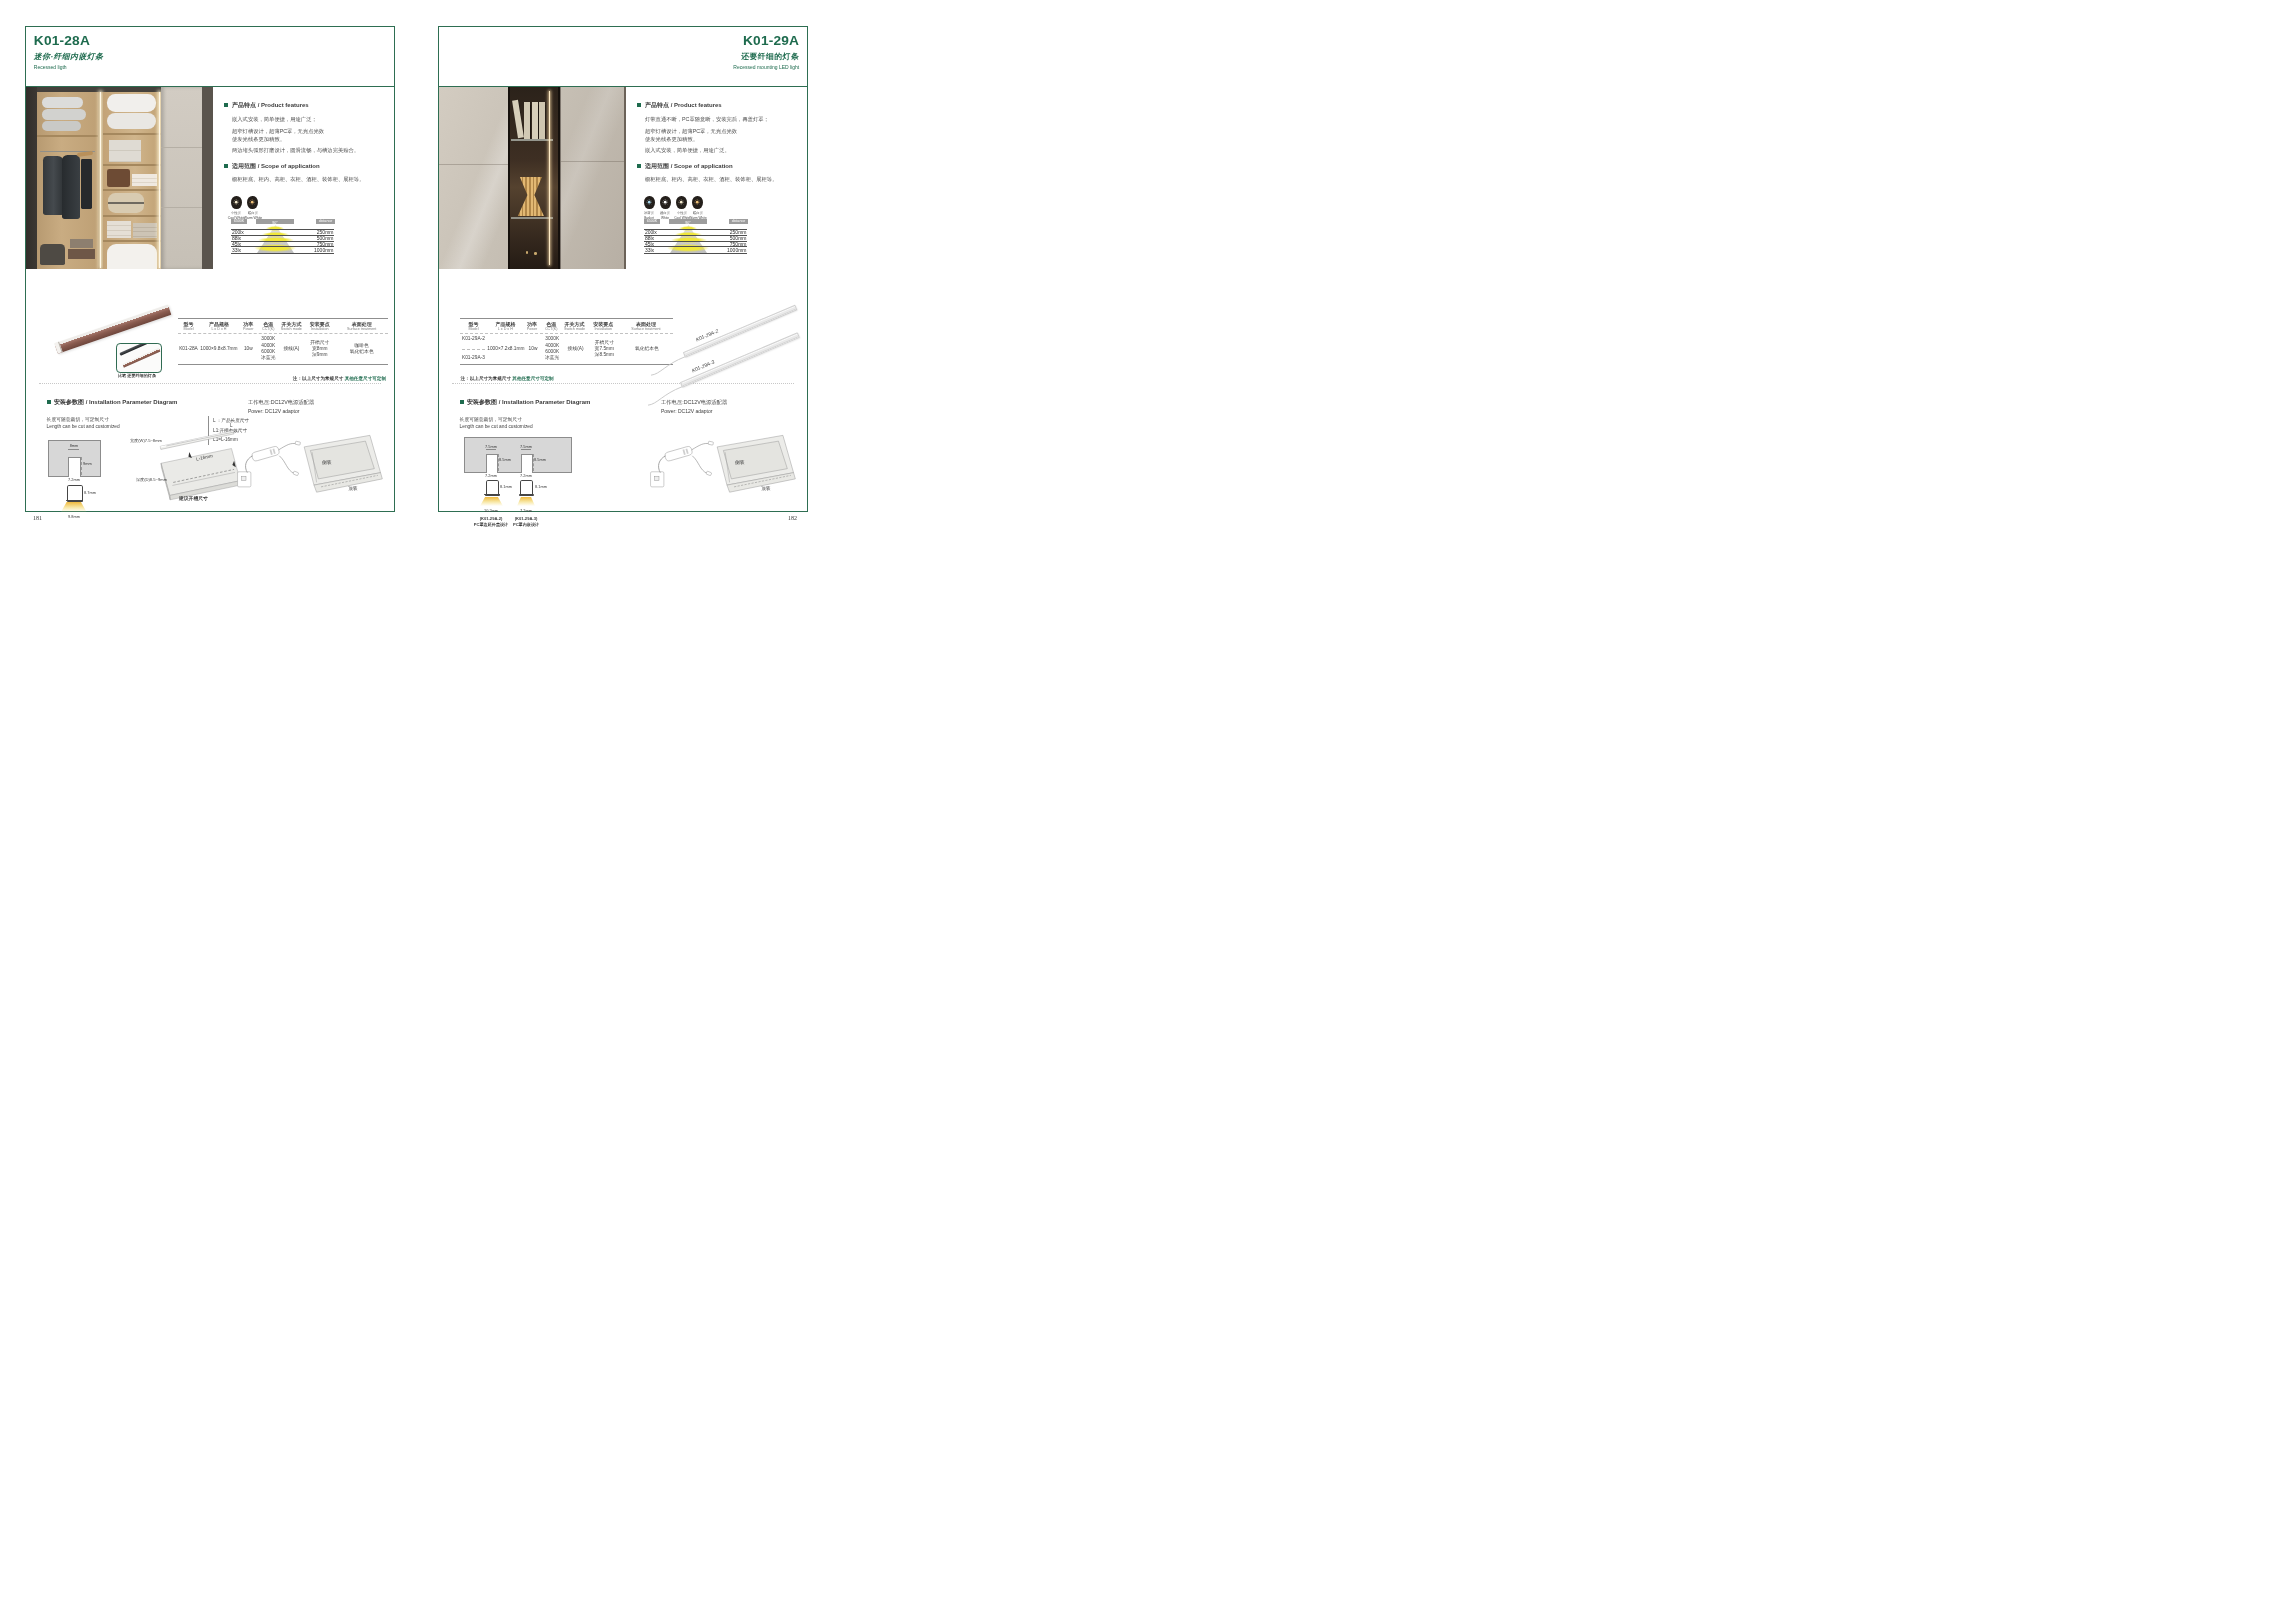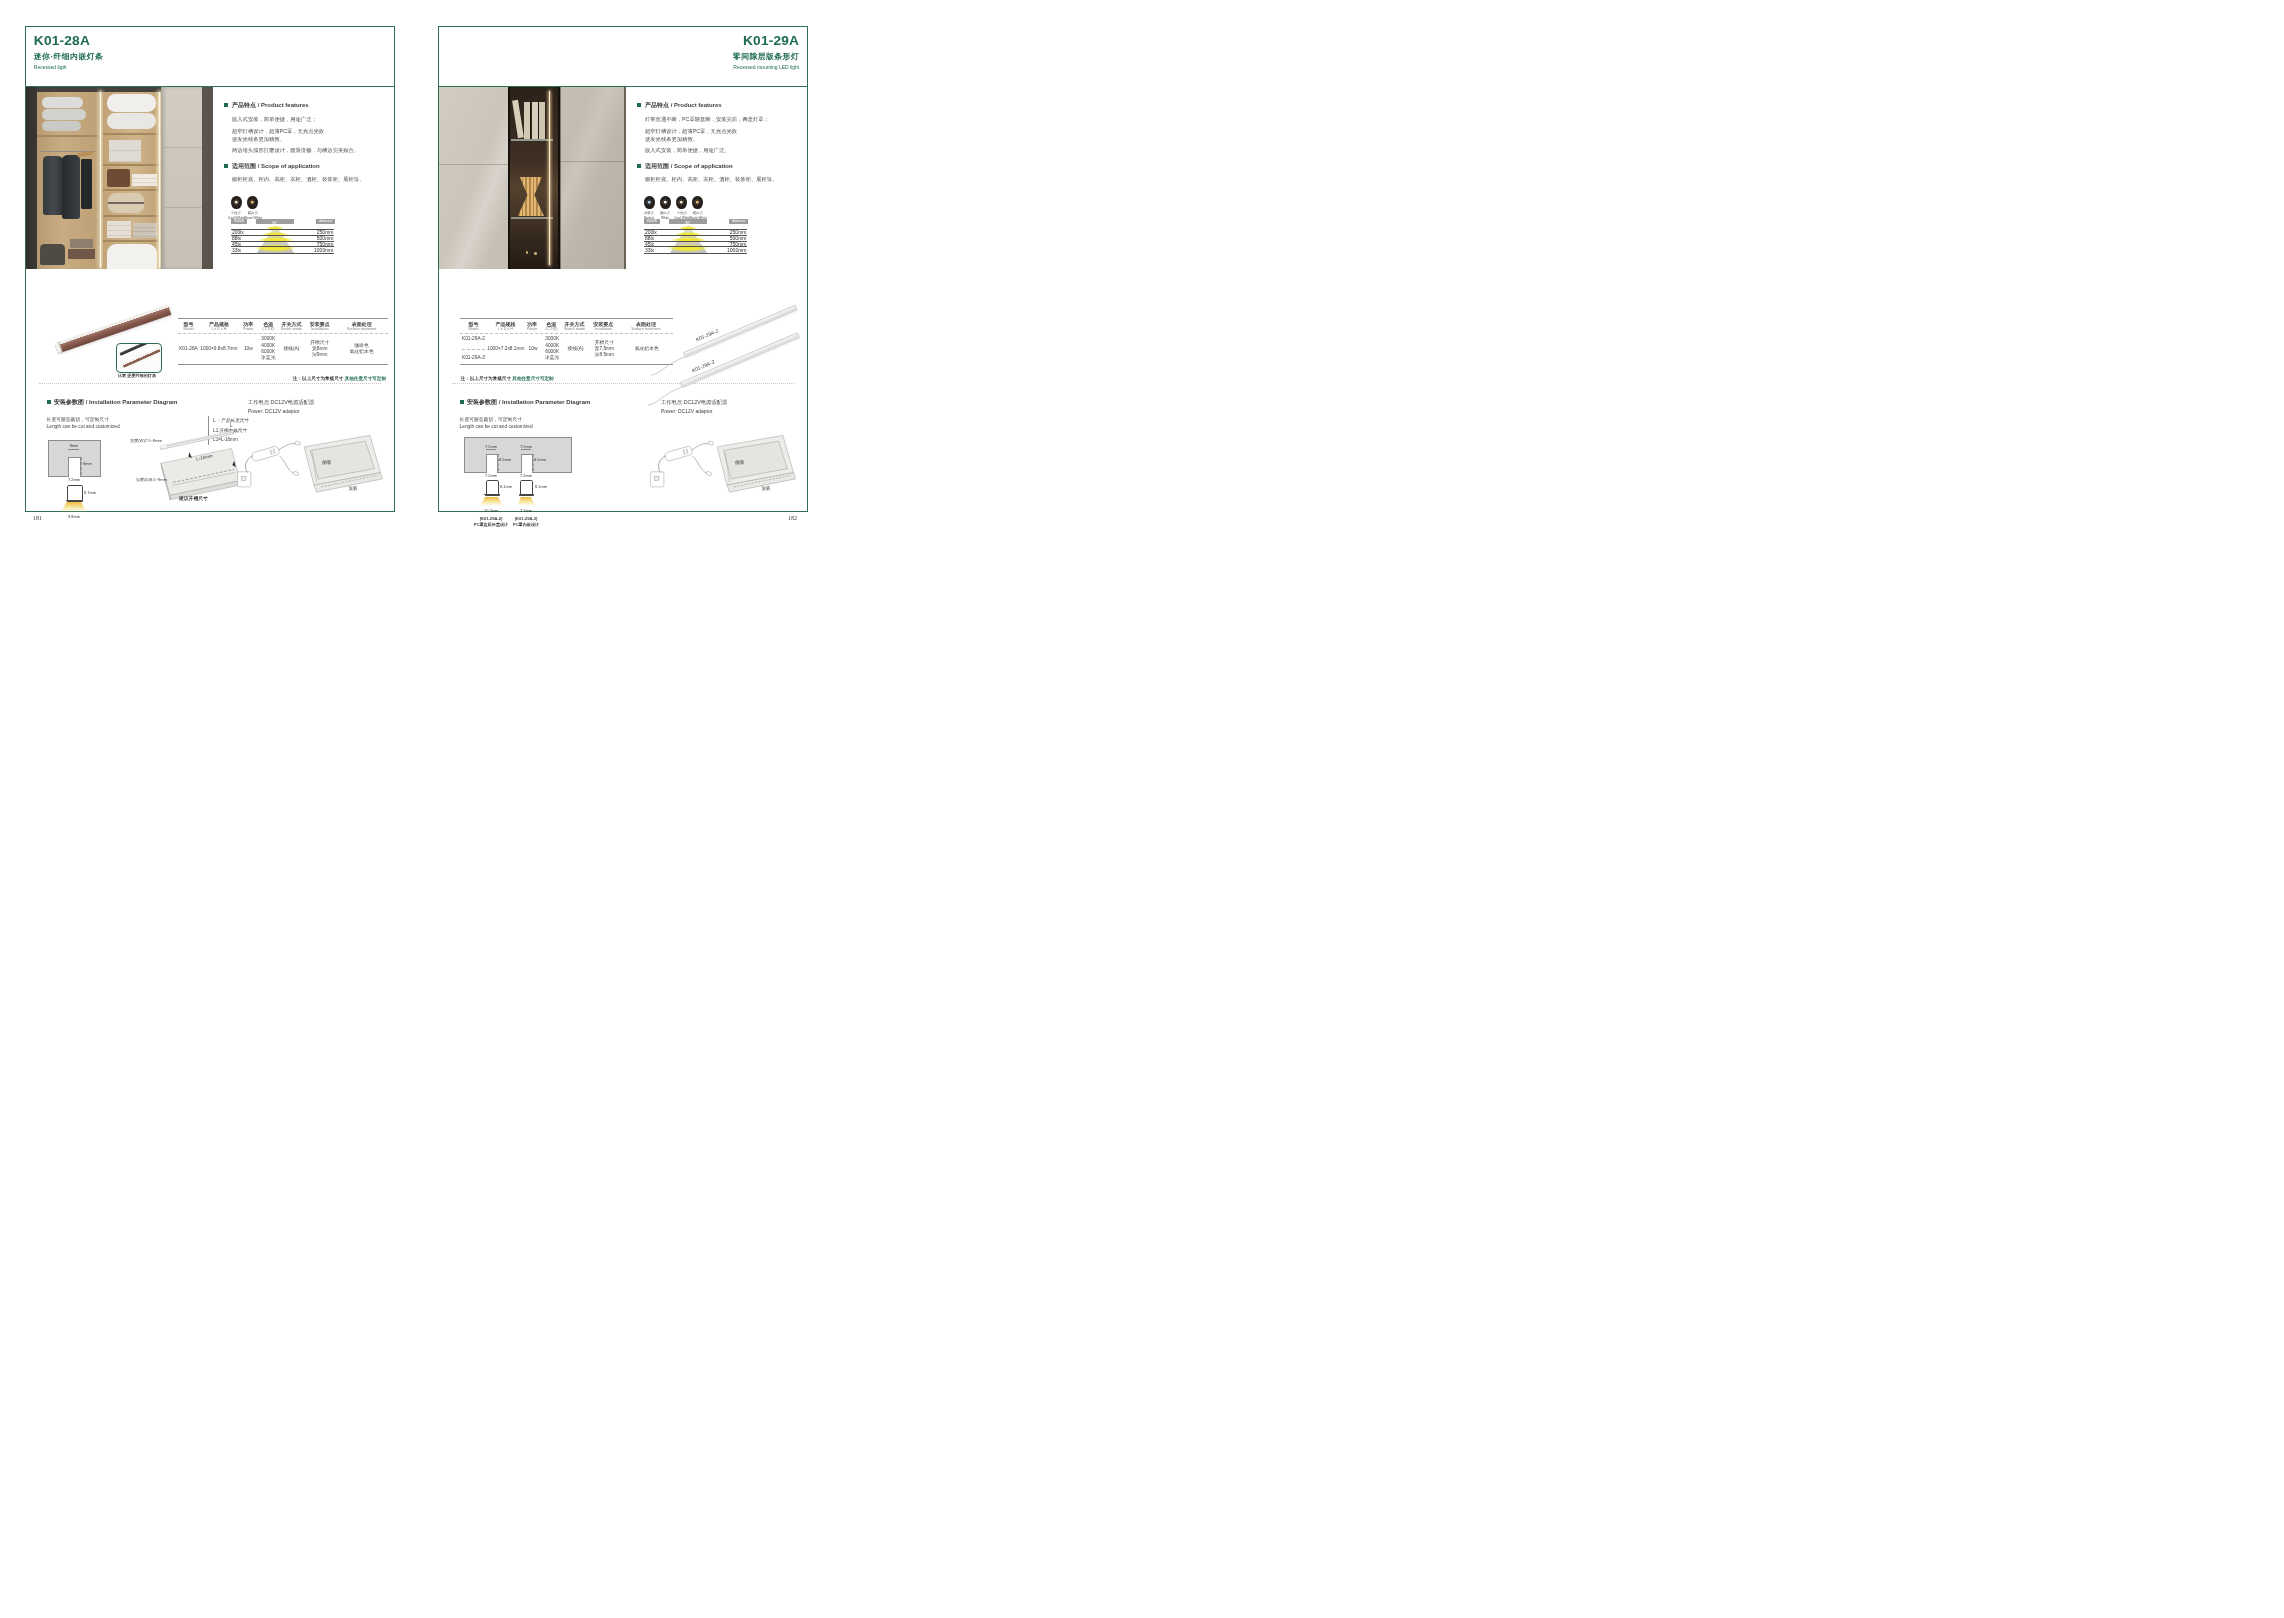--- a/index.html
+++ b/index.html
@@ -60,21 +60,21 @@
   .strip{position:absolute;height:4.1px;transform:rotate(-23deg);transform-origin:left center;background:linear-gradient(180deg,#fbfbfb 0 30%,#e9e9e9 30% 70%,#d3d3d3 70% 100%);border:0.2px solid #cfcfcf;border-radius:0.9px;box-shadow:0.5px 0.9px 1.4px rgba(0,0,0,.08);}
   .striplbl{position:absolute;font-size:5px;font-style:italic;color:#3f3f3f;transform:rotate(-23deg);}
   sup{vertical-align:super;}
 </style>
 </head>
 <body>
 
 <div class="page" style="left:25px;">
 
   <div class="t title green" style="left:7.8px;top:6.4px;">K01-28A</div>
-  <div class="t sub green" style="left:7.8px;top:25.6px;">迷你·纤细内嵌灯条</div>
+  <div class="t sub green" style="left:7.8px;top:25.6px;font-style:italic;">迷你·纤细内嵌灯条</div>
   <div class="t sub-en green" style="left:7.8px;top:38px;">Recessed ligth</div>
   <div class="hline" style="top:59px;"></div>
 
   <div class="photo" style="background:#c2a67d;">
     <div class="abs" style="left:0;top:0;width:11px;height:100%;background:linear-gradient(90deg,#312e2a,#3c3833);"></div>
     <div class="abs" style="left:11px;top:0;width:124px;height:4.6px;background:#45413c;"></div>
     <div class="abs" style="left:11px;top:4.6px;width:61px;height:177px;background:linear-gradient(90deg,#b79a71,#c9ac82 40%,#bea075);">
       <div class="abs" style="left:4.6px;top:5.5px;width:41px;height:11px;background:#dcdcda;border-radius:5.5px;"></div>
       <div class="abs" style="left:4.6px;top:17.4px;width:44px;height:11px;background:#d2d2cf;border-radius:5.5px;"></div>
       <div class="abs" style="left:4.6px;top:29px;width:39px;height:10px;background:#c9c9c6;border-radius:5px;"></div>
@@ -315,21 +315,21 @@
     <line x1="176" y1="52" x2="186" y2="120" stroke="#9b9b9b"></line>
   </svg>
   <div class="t" style="left:296px;top:433px;font-size:4.8px;color:#3a3a3a;">侧装</div>
   <div class="t" style="left:322px;top:459px;font-size:4.8px;color:#3a3a3a;">顶装</div>
 </div>
 <div class="t pagenum" style="left:33px;top:515px;">181</div>
 
 <div class="page" style="left:438px;">
 
   <div class="t title green" style="right:7.8px;top:6.4px;">K01-29A</div>
-  <div class="t sub green" style="right:7.8px;top:25.6px;">零间隙层版条形灯</div>
+  <div class="t sub green" style="right:7.8px;top:25.6px;">还要纤细的灯条</div>
   <div class="t sub-en green" style="right:7.8px;top:38px;">Recessed mounting LED light</div>
   <div class="hline" style="top:59px;"></div>
 
   <div class="photo" style="background:linear-gradient(112deg,#d3ccc1 0%,#c7c0b5 45%,#b7afa4 100%);">
     <div class="abs" style="left:0;top:0;width:100%;height:100%;background:linear-gradient(112deg,transparent 28%,rgba(255,255,255,.28) 36%,transparent 45%,transparent 58%,rgba(255,255,255,.16) 66%,transparent 75%);"></div>
     <div class="abs" style="left:0;top:77px;width:69px;height:0.9px;background:rgba(90,80,70,.30);"></div>
     <div class="abs" style="left:122px;top:74px;width:66px;height:0.9px;background:rgba(90,80,70,.30);"></div>
     <div class="abs" style="left:120px;top:0;width:1.8px;height:100%;background:rgba(40,32,26,.45);"></div>
     <div class="abs" style="left:69px;top:0;width:48px;height:100%;background:linear-gradient(180deg,#2b221a 0%,#3e2f23 40%,#55422f 55%,#33271d 85%,#241b14 100%);border-left:2.3px solid #15100c;border-right:2.3px solid #15100c;">
       <div class="abs" style="left:4.6px;top:12.8px;width:6px;height:38px;background:#d8cfba;transform:rotate(-9deg);box-shadow:0.5px 0 0.9px rgba(0,0,0,.4);"></div>

